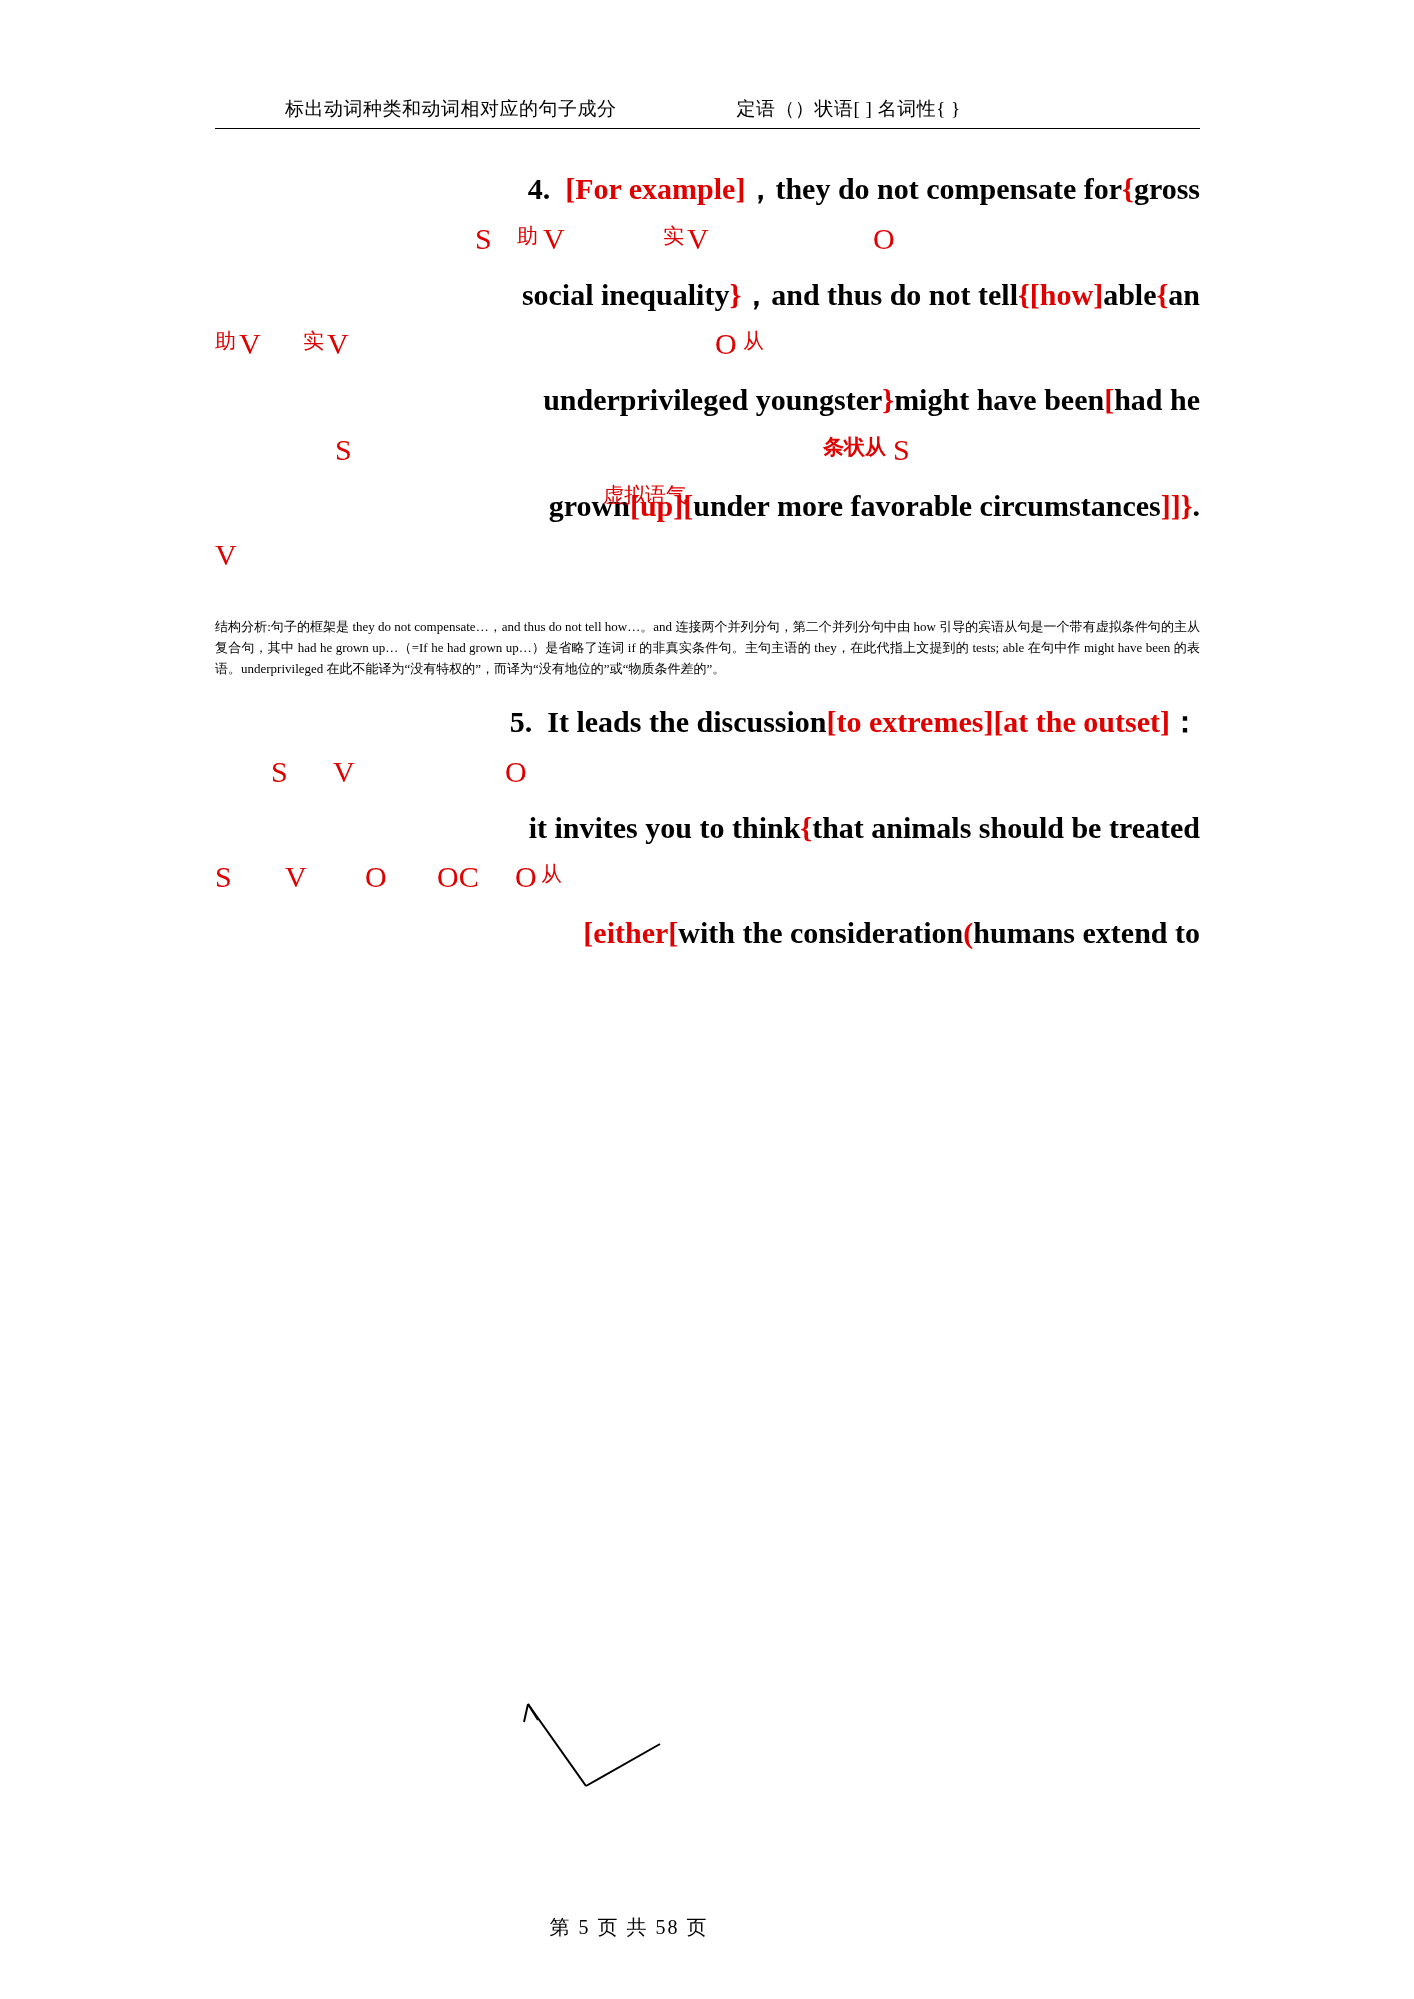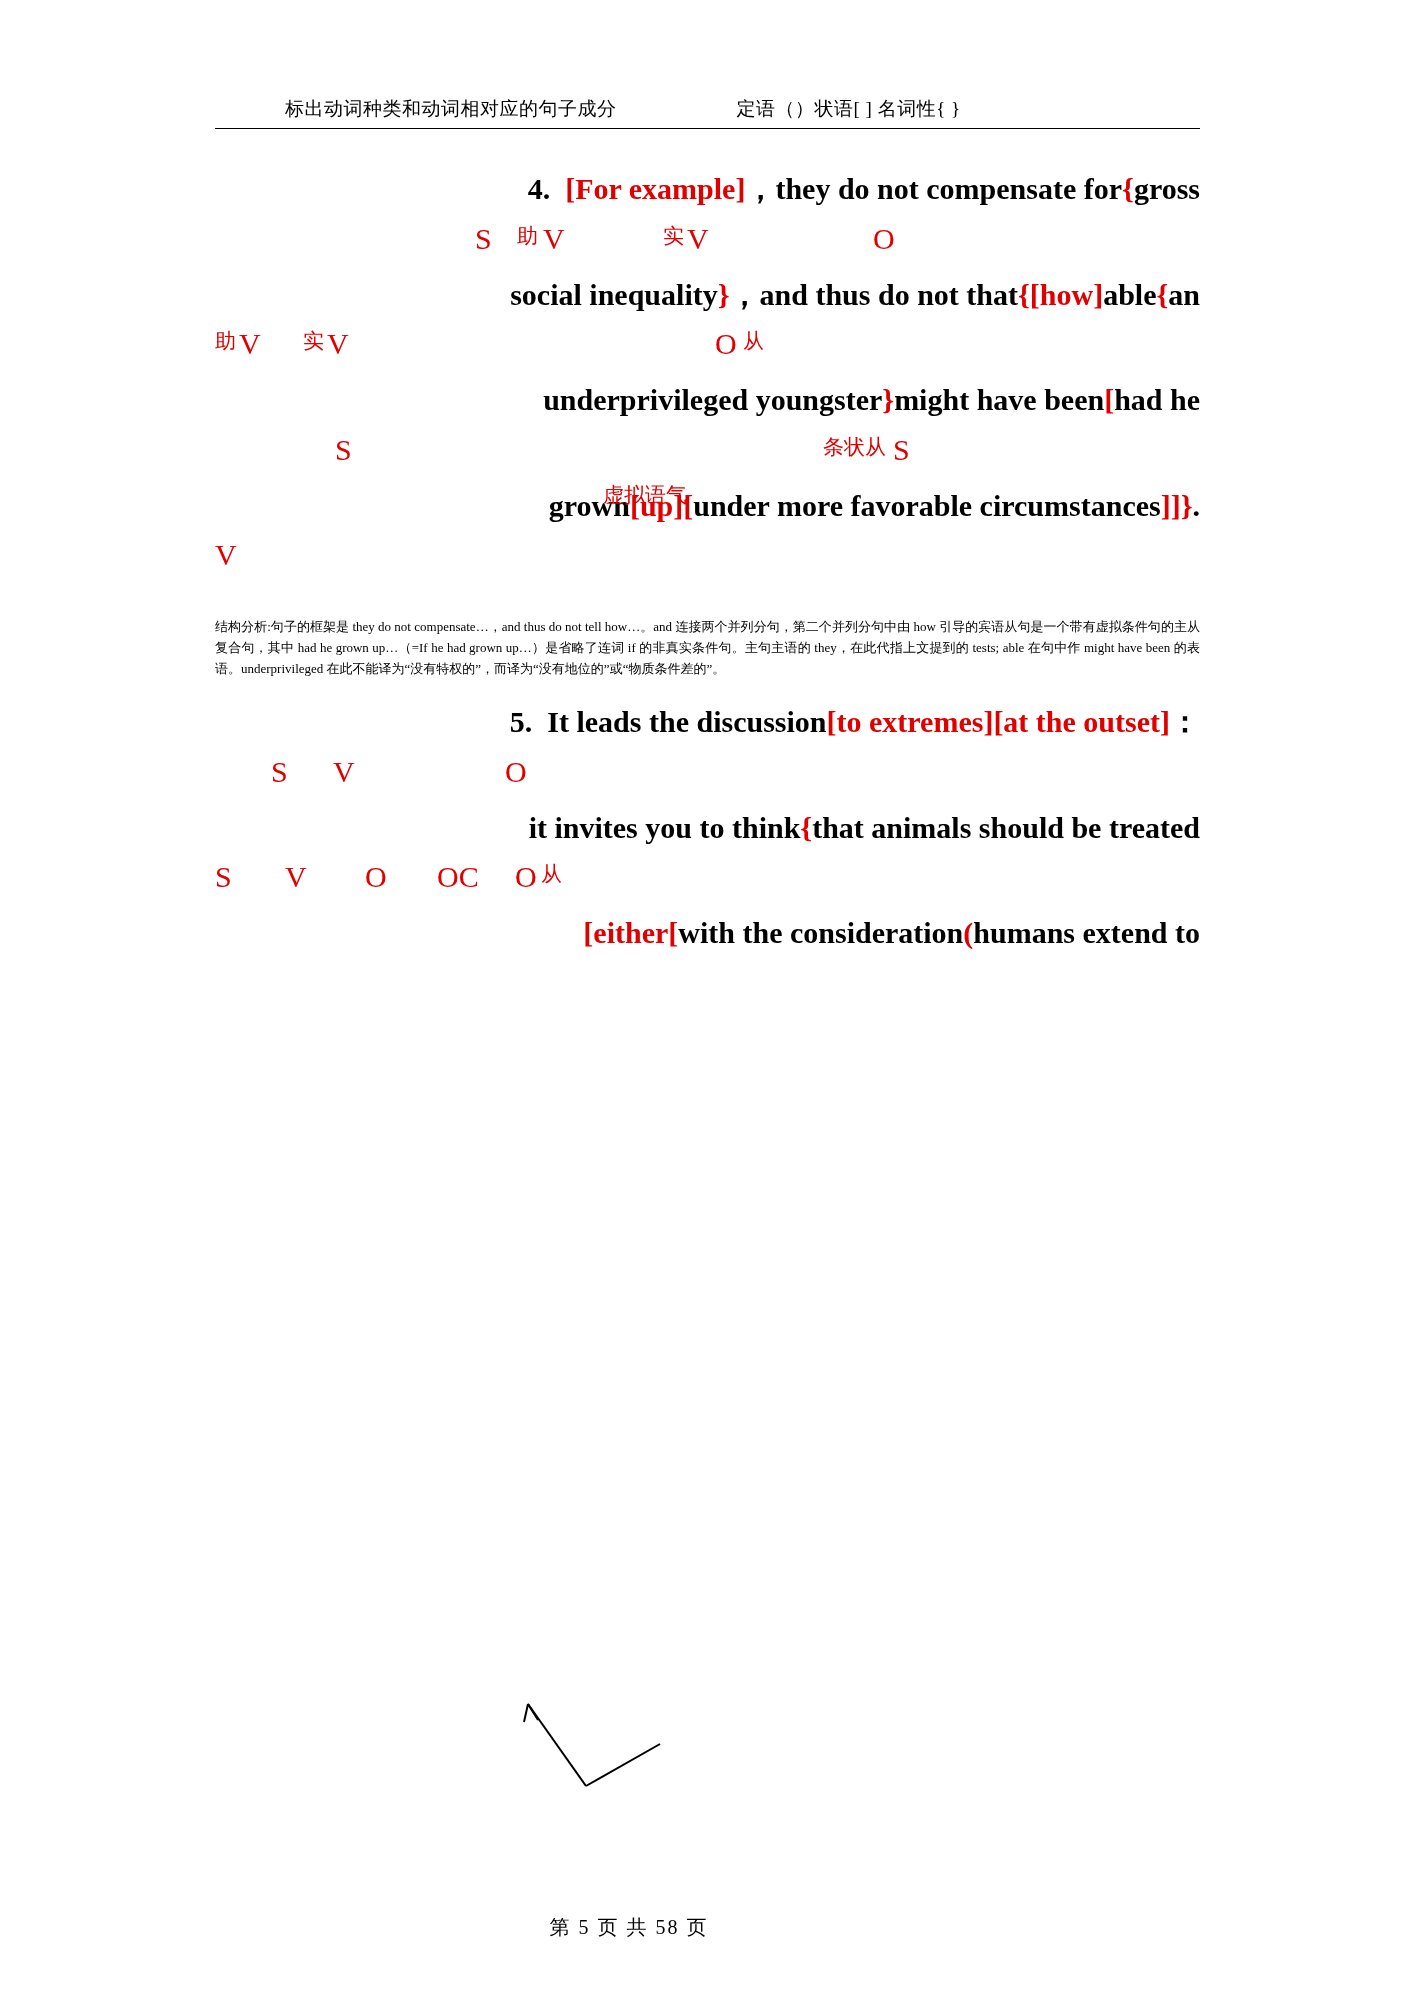--- a/index.html
+++ b/index.html
@@ -144,35 +144,35 @@
       <div class="line" id="i4l0"><span class="blk">4.  </span><span class="red">[For example]</span><span class="blk">，they do not compensate for</span><span class="red">{</span><span class="blk">gross</span></div>
       <div class="annot" id="a4l0">
           <span class="big" style="left: 260px;">S</span>
           <span class="cn" style="left: 302px;">助</span>
           <span class="big" style="left: 328px;">V</span>
           <span class="cn" style="left: 448px;">实</span>
           <span class="big" style="left: 472px;">V</span>
           <span class="big" style="left: 658px;">O</span>
         </div>
 
-      <div class="line" id="i4l1"><span class="blk">social inequality</span><span class="red">}</span><span class="blk">，and thus do not that</span><span class="red">{[how]</span><span class="blk">able</span><span class="red">{</span><span class="blk">an</span></div>
+      <div class="line" id="i4l1"><span class="blk">social inequality</span><span class="red">}</span><span class="blk">，and thus do not tell</span><span class="red">{[how]</span><span class="blk">able</span><span class="red">{</span><span class="blk">an</span></div>
       <div class="annot" id="a4l1">
           <span class="cn" style="left: 0px;">助</span>
           <span class="big" style="left: 24px;">V</span>
           <span class="cn" style="left: 88px;">实</span>
           <span class="big" style="left: 112px;">V</span>
           <span class="big" style="left: 500px;">O</span>
           <span class="cn" style="left: 528px;">从</span>
         </div>
 
       <div class="line" id="i4l2"><span class="blk">underprivileged youngster</span><span class="red">}</span><span class="blk">might have been</span><span class="red">[</span><span class="blk">had he</span></div>
       <div class="annot" id="a4l2">
           <span class="big" style="left: 120px;">S</span>
           <span class="cn" style="left: 388px; margin-top: 48px;">虚拟语气</span>
-          <span class="cn" style="left: 608px;">条状从</span>
+          <span class="cn" style="left: 608px; font-weight: bold;">条状从</span>
           <span class="big" style="left: 678px;">S</span>
         </div>
 
       <div class="line" id="i4l3"><span class="blk">grown</span><span class="red">[up][</span><span class="blk">under more favorable circumstances</span><span class="red">]]}</span><span class="blk">.</span></div>
       <div class="annot" id="a4l3">
           <span class="big" style="left: 0px;">V</span>
         </div>
 
       <div class="analysis">结构分析:句子的框架是 they do not compensate…，and thus do not tell how…。and 连接两个并列分句，第二个并列分句中由 how 引导的宾语从句是一个带有虚拟条件句的主从复合句，其中 had he grown up…（=If he had grown up…）是省略了连词 if 的非真实条件句。主句主语的 they，在此代指上文提到的 tests; able 在句中作 might have been 的表语。underprivileged 在此不能译为“没有特权的”，而译为“没有地位的”或“物质条件差的”。</div>
     </div>

